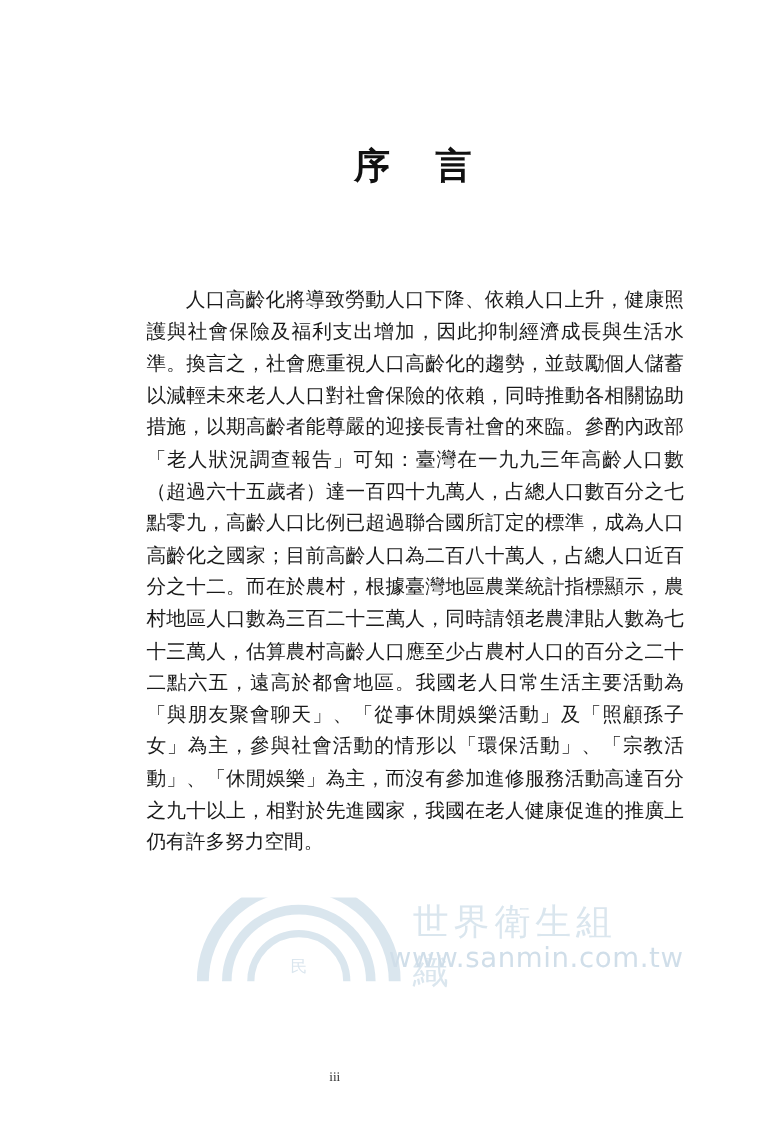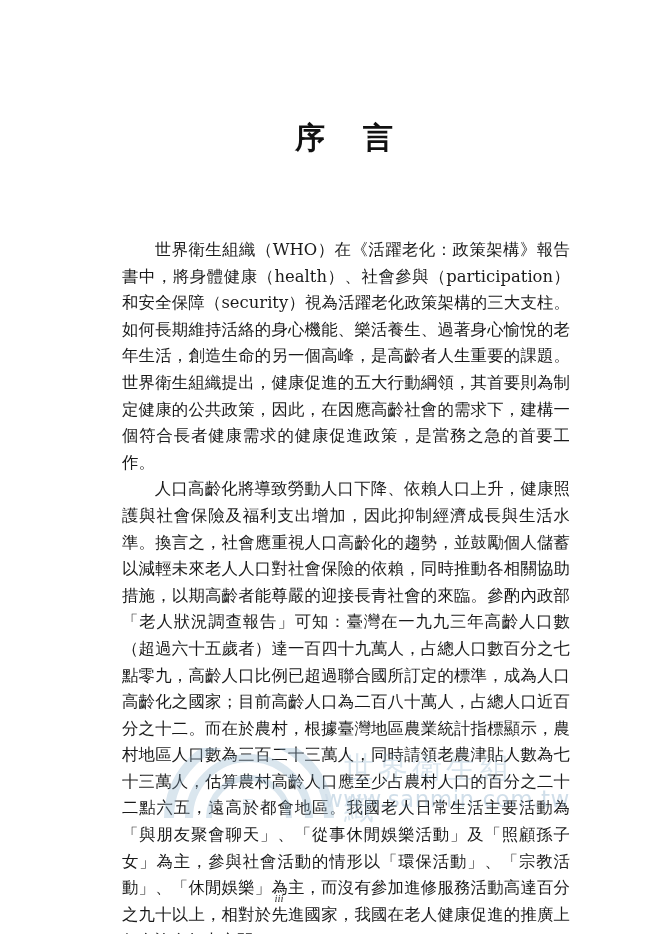--- a/index.html
+++ b/index.html
@@ -17,21 +17,20 @@
   .body-text {
     position: absolute; left: 103px; top: 237px; width: 448px;
     font-size: 16.4px; line-height: 26.6px;
     text-align: justify; text-justify: inter-character;
   }
   .body-text p { margin: 0; text-indent: 2em; }
   .folio {
     position: absolute; top: 892px; left: 0; width: 520px;
     text-align: center; font-size: 11px; color: #333;
     font-family: "Liberation Serif", serif;
-    font-style: italic;
   }
   .watermark {
     position: absolute; left: 145px; top: 748px; width: 380px; height: 70px;
     pointer-events: none; opacity: 0.32;
   }
   .wm-arc { position: absolute; left: 0; top: 0; }
   .wm-cn {
     position: absolute; left: 180px; top: 0px; font-size: 30px; color: #8fb2cc;
     letter-spacing: 4px; font-family: "DejaVu Serif", serif;
   }
@@ -41,21 +40,20 @@
   }
 </style>
 </head>
 <body>
 
 <div class="page">
 
   <div class="title">序言</div>
 
   <div class="body-text">
-    <p>世界衛生組織（WHO）在《活躍老化：政策架構》報告書中，將身體健康（health）、社會參與（participation）和安全保障（security）視為活躍老化政策架構的三大支柱。如何長期維持活絡的身心機能、樂活養生、過著身心愉悅的老年生活，創造生命的另一個高峰，是高齡者人生重要的課題。世界衛生組織提出，健康促進的五大行動綱領，其首要則為制定健康的公共政策，因此，在因應高齡社會的需求下，建構一個符合長者健康需求的健康促進政策，是當務之急的首要工作。</p>
     <p>人口高齡化將導致勞動人口下降、依賴人口上升，健康照護與社會保險及福利支出增加，因此抑制經濟成長與生活水準。換言之，社會應重視人口高齡化的趨勢，並鼓勵個人儲蓄以減輕未來老人人口對社會保險的依賴，同時推動各相關協助措施，以期高齡者能尊嚴的迎接長青社會的來臨。參酌內政部「老人狀況調查報告」可知：臺灣在一九九三年高齡人口數（超過六十五歲者）達一百四十九萬人，占總人口數百分之七點零九，高齡人口比例已超過聯合國所訂定的標準，成為人口高齡化之國家；目前高齡人口為二百八十萬人，占總人口近百分之十二。而在於農村，根據臺灣地區農業統計指標顯示，農村地區人口數為三百二十三萬人，同時請領老農津貼人數為七十三萬人，估算農村高齡人口應至少占農村人口的百分之二十二點六五，遠高於都會地區。我國老人日常生活主要活動為「與朋友聚會聊天」、「從事休閒娛樂活動」及「照顧孫子女」為主，參與社會活動的情形以「環保活動」、「宗教活動」、「休閒娛樂」為主，而沒有參加進修服務活動高達百分之九十以上，相對於先進國家，我國在老人健康促進的推廣上仍有許多努力空間。</p>
 
   </div>
 
   <div class="watermark">
     <svg class="wm-arc" width="170" height="70" viewBox="0 0 170 70">
       <path d="M5 70 A80 80 0 0 1 165 70" fill="none" stroke="#8fb2cc" stroke-width="10"></path>
       <path d="M25 70 A60 60 0 0 1 145 70" fill="none" stroke="#8fb2cc" stroke-width="8"></path>
       <path d="M45 70 A40 40 0 0 1 125 70" fill="none" stroke="#8fb2cc" stroke-width="6"></path>
       <text x="78" y="62" font-size="14" fill="#8fb2cc">民</text>

